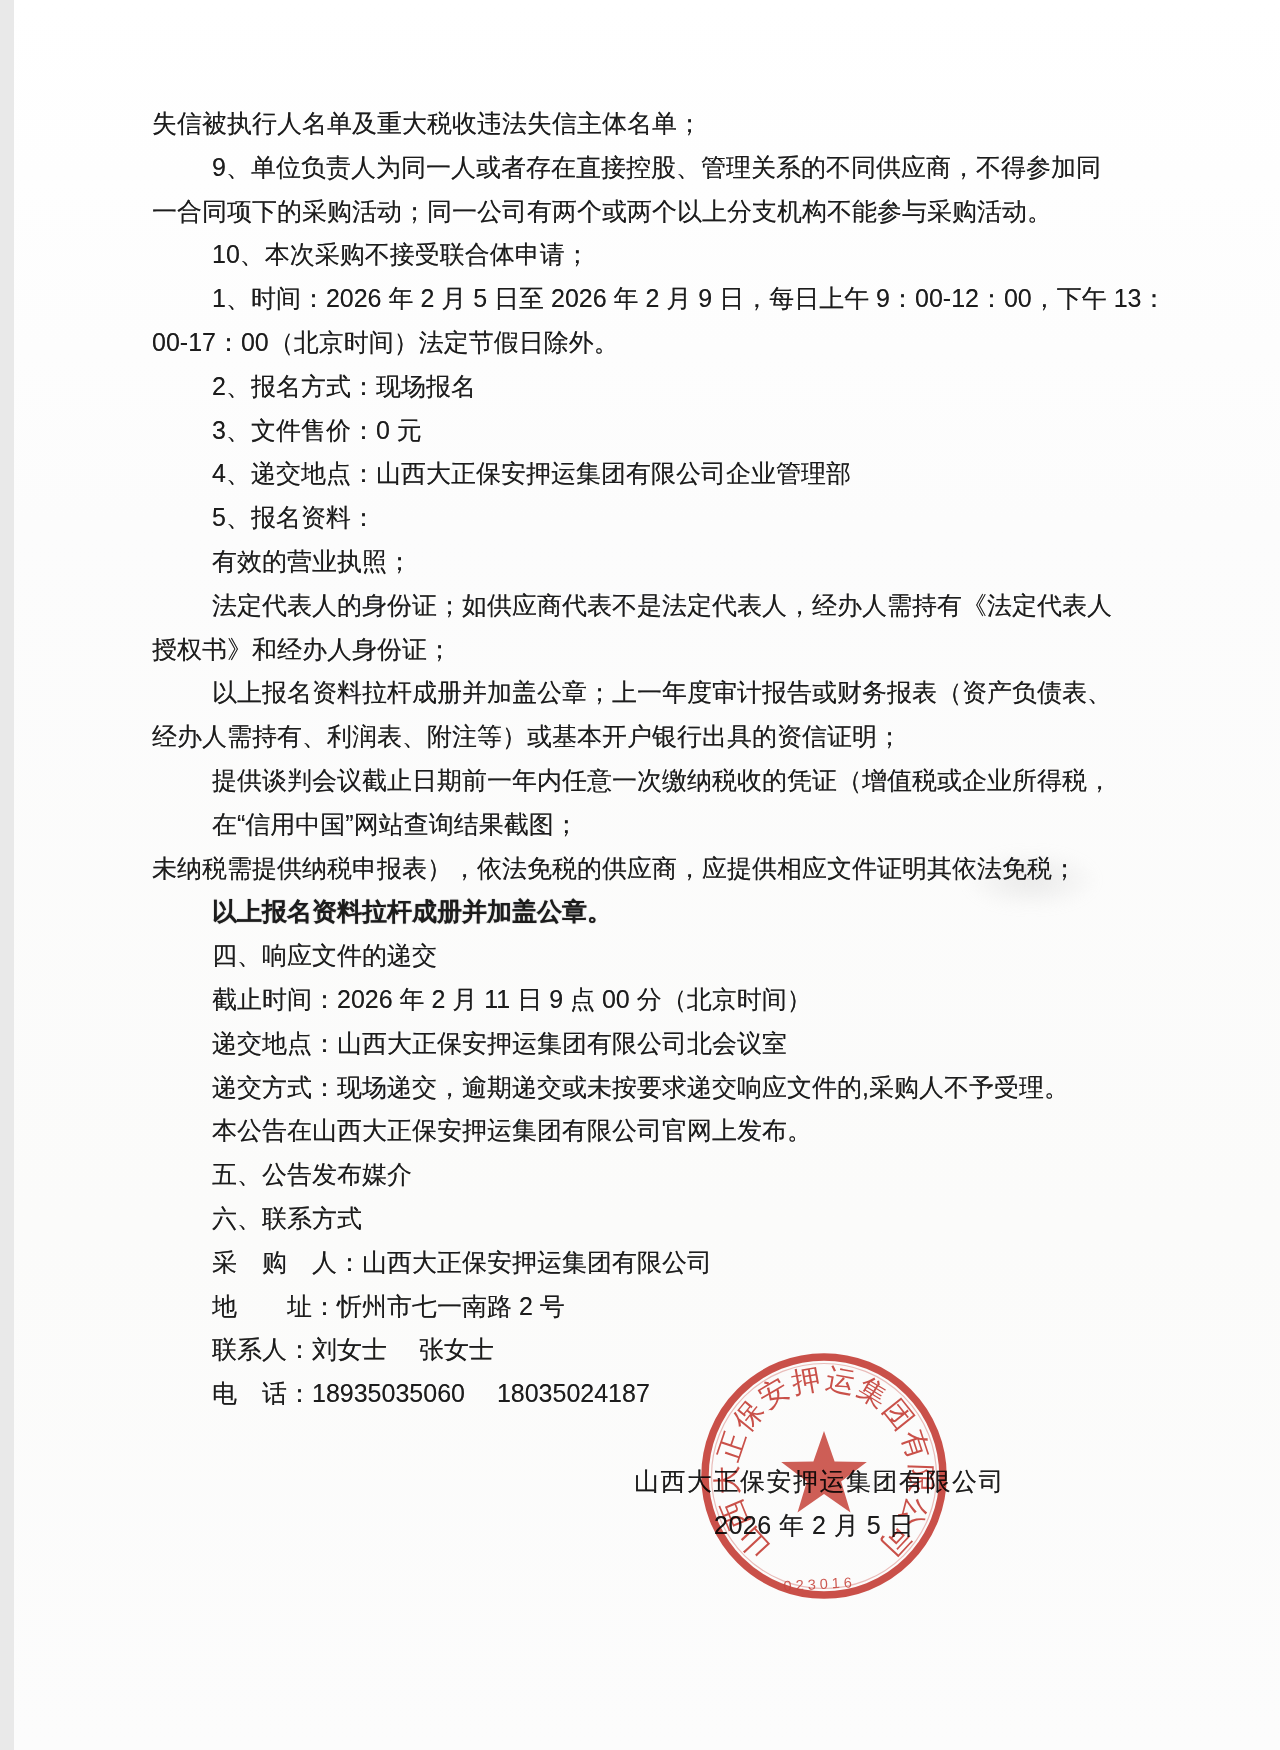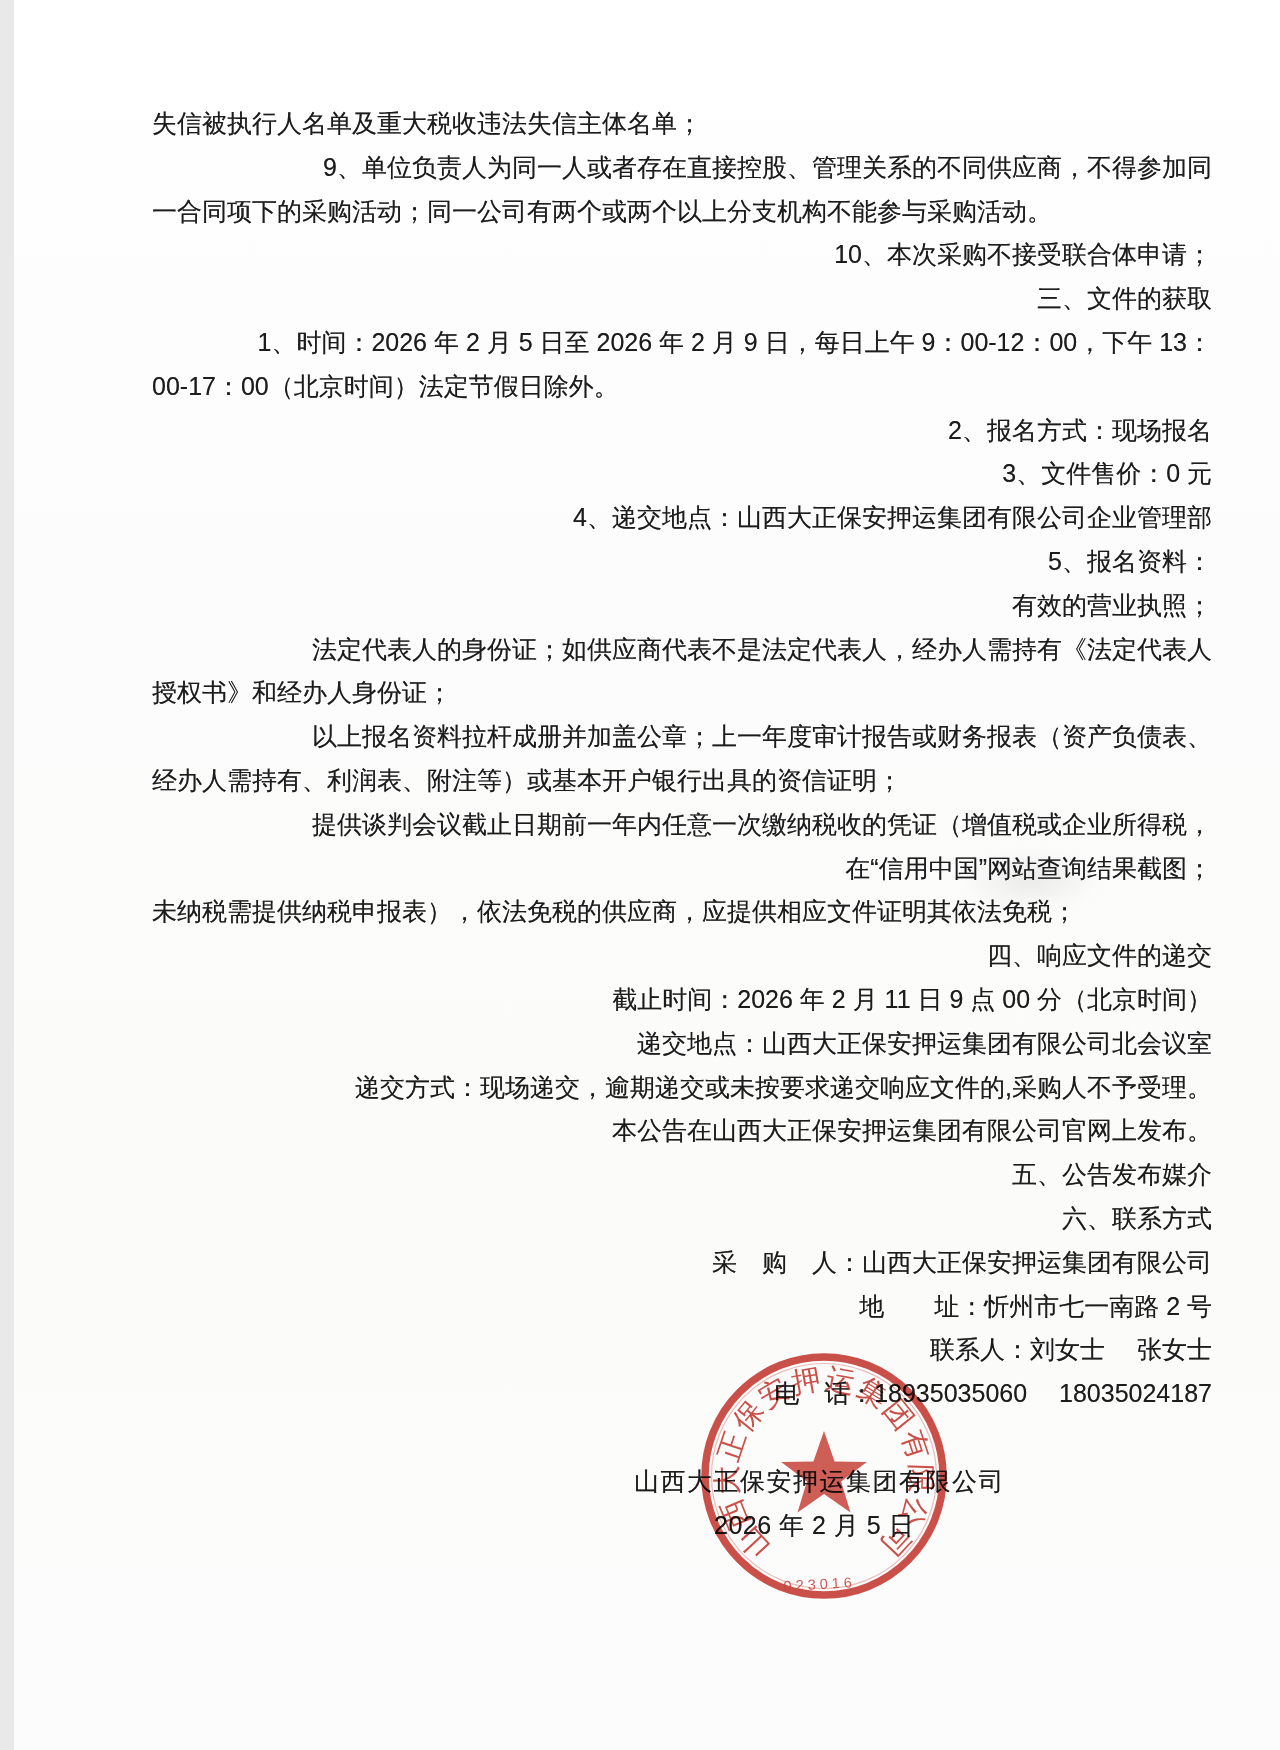--- a/index.html
+++ b/index.html
@@ -20,21 +20,21 @@
     color:#1c1c1c;
     font-size:25px;
     letter-spacing:0px;
     z-index:2;
   }
   .line{
     height:43.8px;line-height:43.8px;
     white-space:pre;
     text-shadow:0 0 0.6px rgba(20,20,20,0.55);
   }
-  .line.indent{padding-left:60px;text-align:right;}
+  .line.indent{padding-left:60px;}
   .line.bold{font-weight:700;text-shadow:0 0 1px rgba(10,10,10,0.7);}
   .line.signature{padding-left:482px;letter-spacing:1.5px;}
   .line.signature-date{padding-left:562px;letter-spacing:0.5px;}
   .scan-smudge{
     position:absolute;left:952px;top:852px;width:130px;height:56px;
     background:radial-gradient(ellipse at center,#b9b9b9 0%,rgba(200,200,200,0.35) 55%,rgba(250,250,250,0) 75%);
     filter:blur(7px);opacity:0.28;z-index:1;border-radius:50%;
   }
   .seal{
     position:absolute;left:640px;top:1315px;width:360px;height:320px;
@@ -49,35 +49,35 @@
 
 <div class="paper">
 
   <div class="scan-smudge"></div>
 
   <div class="doc-lines" id="doc-lines">
       <div class="line">失信被执行人名单及重大税收违法失信主体名单；</div>
       <div class="line indent">9、单位负责人为同一人或者存在直接控股、管理关系的不同供应商，不得参加同</div>
       <div class="line">一合同项下的采购活动；同一公司有两个或两个以上分支机构不能参与采购活动。</div>
       <div class="line indent">10、本次采购不接受联合体申请；</div>
-      <div class="line indent">三、文件的获取</div>
       <div class="line indent">1、时间：2026 年 2 月 5 日至 2026 年 2 月 9 日，每日上午 9：00-12：00，下午 13：</div>
       <div class="line">00-17：00（北京时间）法定节假日除外。</div>
       <div class="line indent">2、报名方式：现场报名</div>
       <div class="line indent">3、文件售价：0 元</div>
       <div class="line indent">4、递交地点：山西大正保安押运集团有限公司企业管理部</div>
       <div class="line indent">5、报名资料：</div>
       <div class="line indent">有效的营业执照；</div>
       <div class="line indent">法定代表人的身份证；如供应商代表不是法定代表人，经办人需持有《法定代表人</div>
       <div class="line">授权书》和经办人身份证；</div>
       <div class="line indent">以上报名资料拉杆成册并加盖公章；上一年度审计报告或财务报表（资产负债表、</div>
       <div class="line">经办人需持有、利润表、附注等）或基本开户银行出具的资信证明；</div>
       <div class="line indent">提供谈判会议截止日期前一年内任意一次缴纳税收的凭证（增值税或企业所得税，</div>
       <div class="line indent">在“信用中国”网站查询结果截图；</div>
       <div class="line">未纳税需提供纳税申报表），依法免税的供应商，应提供相应文件证明其依法免税；</div>
+      <div class="line indent bold">以上报名资料拉杆成册并加盖公章。</div>
       <div class="line indent">四、响应文件的递交</div>
       <div class="line indent">截止时间：2026 年 2 月 11 日 9 点 00 分（北京时间）</div>
       <div class="line indent">递交地点：山西大正保安押运集团有限公司北会议室</div>
       <div class="line indent">递交方式：现场递交，逾期递交或未按要求递交响应文件的,采购人不予受理。</div>
       <div class="line indent">本公告在山西大正保安押运集团有限公司官网上发布。</div>
       <div class="line indent">五、公告发布媒介</div>
       <div class="line indent">六、联系方式</div>
       <div class="line indent">采　购　人：山西大正保安押运集团有限公司</div>
       <div class="line indent">地　　址：忻州市七一南路 2 号</div>
       <div class="line indent">联系人：刘女士　 张女士</div>

